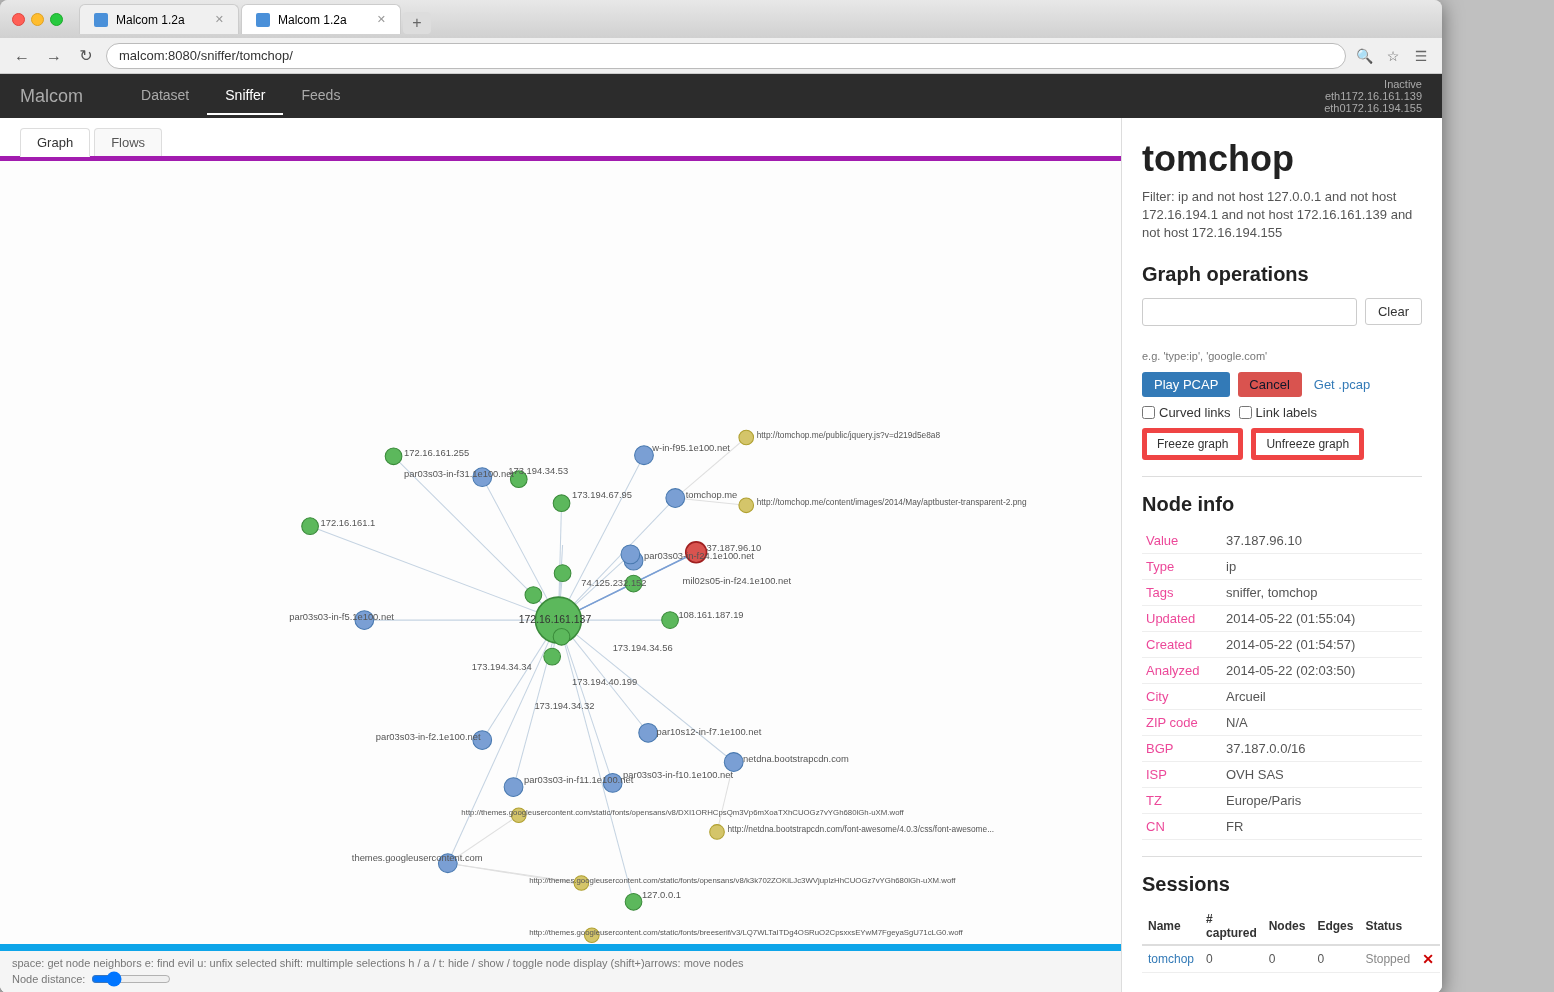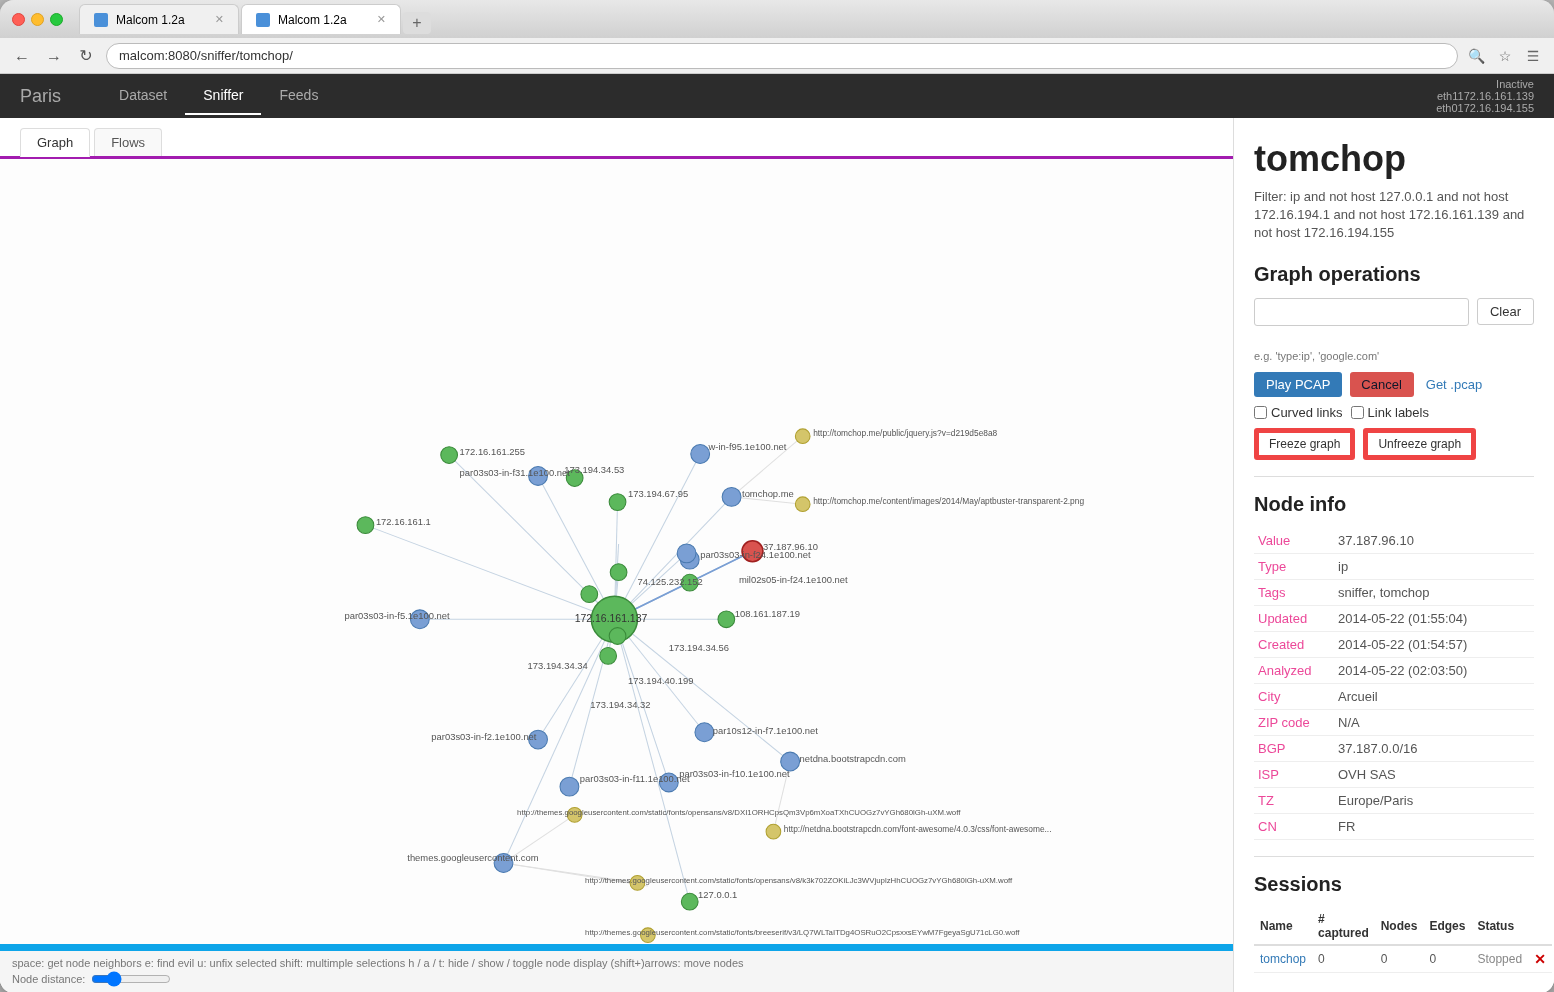--- a/index.html
+++ b/index.html
@@ -1,19 +1,19 @@
 <!DOCTYPE html>
 <html><head>
   <meta charset="utf-8">
   <style>
     * { box-sizing: border-box; margin: 0; padding: 0; }
     body { font-family: -apple-system, BlinkMacSystemFont, 'Helvetica Neue', Arial, sans-serif; background: #c0c0c0; font-size: 13px; }
 
     
-    .browser-chrome { background: #d6d6d6; border-radius: 14px; overflow: hidden; box-shadow: 0 4px 20px rgba(0,0,0,0.5); width: 1554px; min-height: 992px; }
+    .browser-chrome { background: #d6d6d6; border-radius: 8px; overflow: hidden; box-shadow: 0 4px 20px rgba(0,0,0,0.5); width: 1442px; min-height: 992px; }
     .browser-title-bar { background: linear-gradient(to bottom, #e8e8e8, #d0d0d0); height: 38px; display: flex; align-items: center; padding: 0 12px; gap: 8px; }
     .browser-dots { display: flex; gap: 6px; }
     .dot { width: 13px; height: 13px; border-radius: 50%; }
     .dot-red { background: #ff5f56; border: 1px solid #e0443e; }
     .dot-yellow { background: #ffbd2e; border: 1px solid #dea123; }
     .dot-green { background: #27c93f; border: 1px solid #1aab29; }
     .tabs-bar { display: flex; align-items: flex-end; gap: 2px; margin-left: 8px; flex: 1; }
     .browser-tab { background: #f0f0f0; border-radius: 6px 6px 0 0; padding: 4px 14px; font-size: 12px; display: flex; align-items: center; gap: 8px; min-width: 160px; height: 30px; border: 1px solid #ccc; border-bottom: none; }
     .browser-tab.active { background: #fff; }
     .browser-tab .tab-favicon { width: 14px; height: 14px; background: #4a90d9; border-radius: 2px; }
@@ -36,21 +36,21 @@
     .nav-link.active { color: #fff; border-bottom: 2px solid #fff; }
     .nav-status { margin-left: auto; text-align: right; font-size: 11px; color: #888; }
     .nav-status .status-label { color: #aaa; }
     .nav-status .iface { color: #aaa; }
 
     
     .content-area { display: flex; min-height: 856px; }
 
     
     .left-panel { flex: 1; border-right: 1px solid #ddd; display: flex; flex-direction: column; }
-    .panel-tabs { display: flex; padding: 10px 20px 0; border-bottom: 3px solid #a21caf; gap: 4px; }
+    .panel-tabs { display: flex; padding: 10px 20px 0; border-bottom: 5px solid #a21caf; gap: 4px; }
     .panel-tab { padding: 6px 16px; font-size: 13px; cursor: pointer; border: 1px solid #ddd; border-bottom: none; border-radius: 4px 4px 0 0; background: #f9f9f9; color: #555; }
     .panel-tab.active { background: #fff; border-bottom: 1px solid #fff; margin-bottom: -1px; color: #333; font-weight: 500; }
 
     .graph-container { flex: 1; position: relative; background: #fdfdfd; overflow: hidden; min-height: 700px; }
     .graph-svg { width: 100%; height: 100%; position: absolute; top: 0; left: 0; }
 
     .graph-hints { padding: 6px 12px; background: #f5f5f5; border-top: 7px solid #0ea5e9; font-size: 11px; color: #777; }
     .node-distance { display: flex; align-items: center; gap: 6px; margin-top: 2px; }
     .node-distance input[type=range] { width: 80px; }
 
@@ -128,21 +128,21 @@
     <div class="toolbar-right">
       <div class="toolbar-icon">🔍</div>
       <div class="toolbar-icon">☆</div>
       <div class="toolbar-icon">☰</div>
     </div>
   </div>
 
   <div class="app">
 
     <div class="app-nav">
-      <div class="app-brand">Paris</div>
+      <div class="app-brand">Malcom</div>
       <div class="nav-links">
         <a class="nav-link">Dataset</a>
         <a class="nav-link active">Sniffer</a>
         <a class="nav-link">Feeds</a>
       </div>
       <div class="nav-status">
         <div><span class="status-label">Inactive</span></div>
         <div class="iface">eth1172.16.161.139</div>
         <div class="iface">eth0172.16.194.155</div>
       </div>

